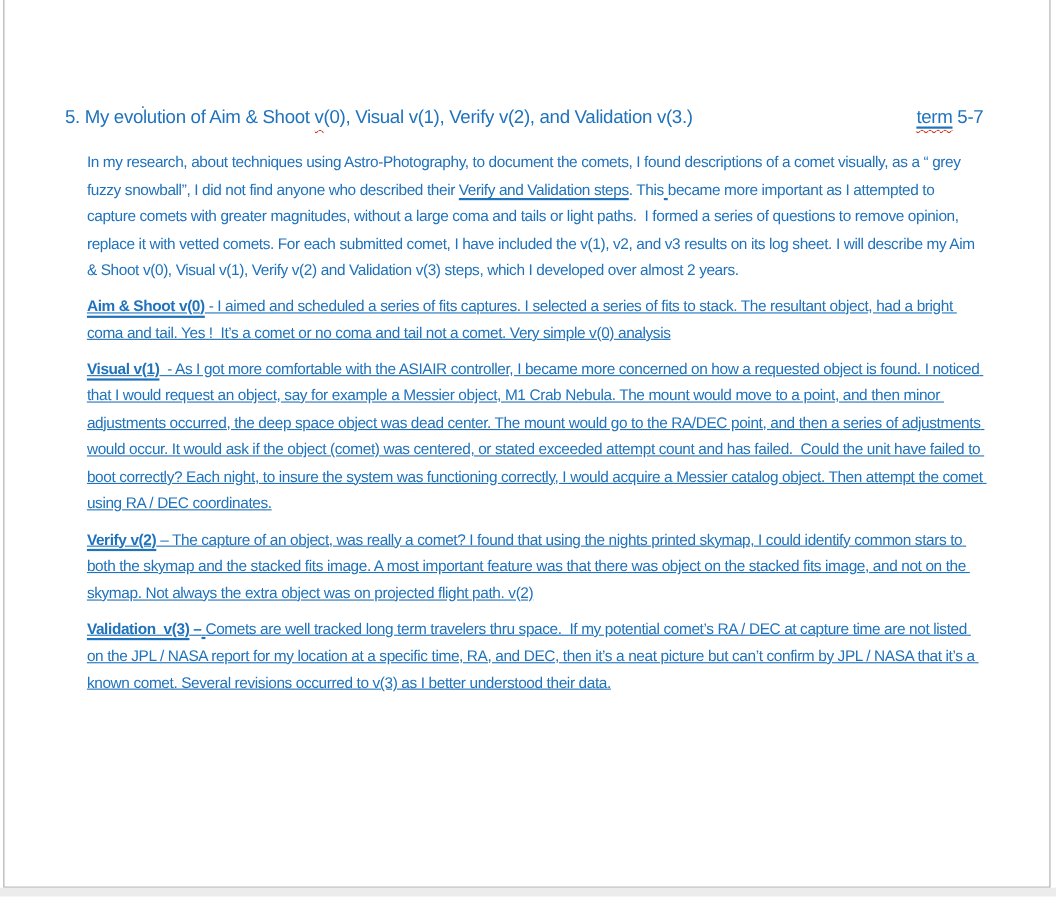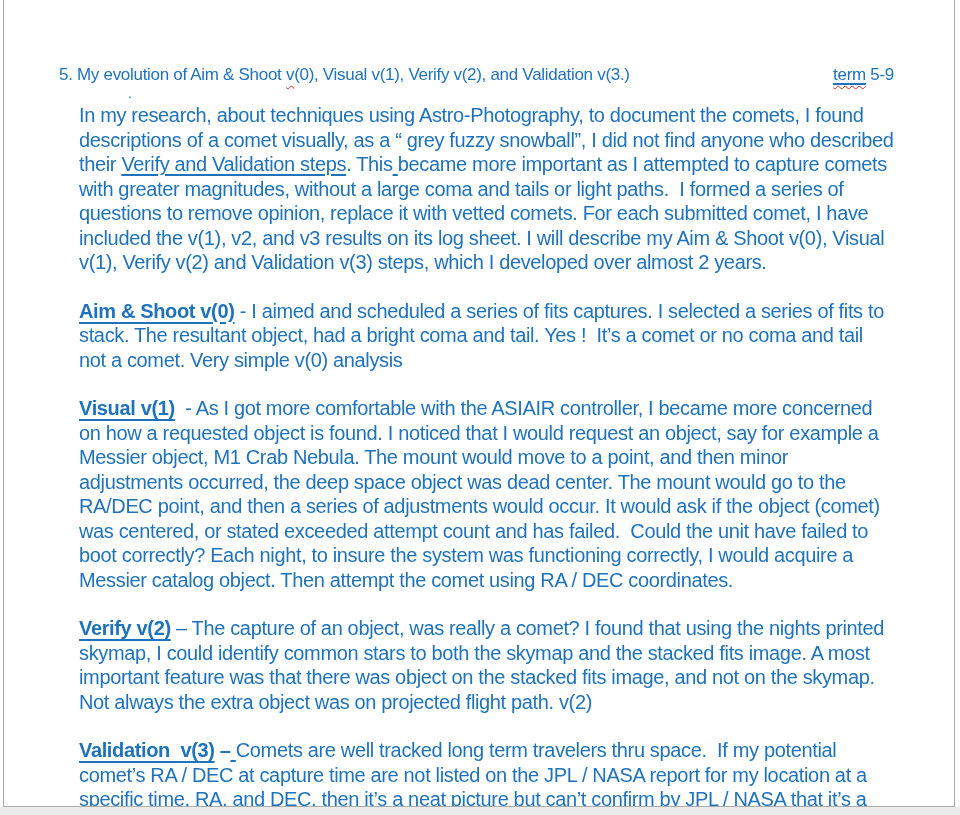--- a/index.html
+++ b/index.html
@@ -30,46 +30,46 @@
     height: 8px;
     background: #ececec;
   }
   .content {
     color: #1F72BC;
   }
   .title-row {
     display: flex;
     justify-content: space-between;
     align-items: baseline;
-    padding: 64px 60px 0 55px;
+    padding: 96px 60px 0 55px;
     font-size: 17px;
     letter-spacing: -0.3px;
     line-height: 24px;
     white-space: pre-wrap;
   }
   .title-left { white-space: pre-wrap; }
   .stray-dot {
     position: absolute;
     left: 124px;
     top: 86px;
     font-size: 14px;
     color: #1F72BC;
   }
   .body-text {
     padding: 0 60px 0 75px;
   }
   .body-text p {
     margin: 0;
-    font-size: 20px;
+    font-size: 14px;
     letter-spacing: -0.35px;
     line-height: 24.5px;
     white-space: pre-wrap;
   }
   p.para-intro { margin-top: 16px; }
-  p.para-spaced { margin-top: 24px; }
+  p.para-spaced { margin-top: 8px; text-decoration: underline; }
   .u {
     text-decoration: underline;
     text-underline-offset: 3px;
     text-decoration-thickness: 1.5px;
   }
   .heading {
     font-weight: bold;
     text-decoration: underline;
     text-underline-offset: 4px;
     text-decoration-thickness: 2px;
@@ -86,21 +86,21 @@
     text-decoration-thickness: 1px;
     text-underline-offset: 5px;
   }
 </style>
 </head>
 <body>
 
 <div class="page">
   <div class="content">
 
-    <div class="title-row"><span class="title-left"><span>5. My evolution of Aim &amp; Shoot </span><span class="squiggle">v</span><span>(0), Visual v(1), Verify v(2), and Validation v(3.)</span></span><span class="title-right"><span class="u"><span class="squiggle">term</span></span><span> 5-9</span></span></div>
+    <div class="title-row"><span class="title-left"><span>5. My evolution of Aim &amp; Shoot </span><span class="squiggle">v</span><span>(0), Visual v(1), Verify v(2), and Validation v(3.)</span></span><span class="title-right"><span class="u"><span class="squiggle">term</span></span><span> 5-7</span></span></div>
 
     <span class="stray-dot">.</span>
 
     <div class="body-text">
 
       <p class="para-intro"><span>In my research, about techniques using Astro-Photography, to document the comets, I found descriptions of a comet visually, as a “ grey fuzzy snowball”, I did not find anyone who described their </span><span class="u">Verify and Validation steps</span><span>. This</span><span class="u"> </span><span>became more important as I attempted to capture comets with greater magnitudes, without a large coma and tails or light paths.  I formed a series of questions to remove opinion, replace it with vetted comets. For each submitted comet, I have included the v(1), v2, and v3 results on its log sheet. I will describe my Aim &amp; Shoot v(0), Visual v(1), Verify v(2) and Validation v(3) steps, which I developed over almost 2 years.</span></p>
 
       <p class="para-spaced"><span class="heading">Aim &amp; Shoot v(0)</span><span> - I aimed and scheduled a series of fits captures. I selected a series of fits to stack. The resultant object, had a bright coma and tail. Yes !  It’s a comet or no coma and tail not a comet. Very simple v(0) analysis</span></p>
 
       <p class="para-spaced"><span class="heading">Visual v(1)</span><span>  - As I got more comfortable with the ASIAIR controller, I became more concerned on how a requested object is found. I noticed that I would request an object, say for example a Messier object, M1 Crab Nebula. The mount would move to a point, and then minor adjustments occurred, the deep space object was dead center. The mount would go to the RA/DEC point, and then a series of adjustments would occur. It would ask if the object (comet) was centered, or stated exceeded attempt count and has failed.  Could the unit have failed to boot correctly? Each night, to insure the system was functioning correctly, I would acquire a Messier catalog object. Then attempt the comet using RA / DEC coordinates.</span></p>

